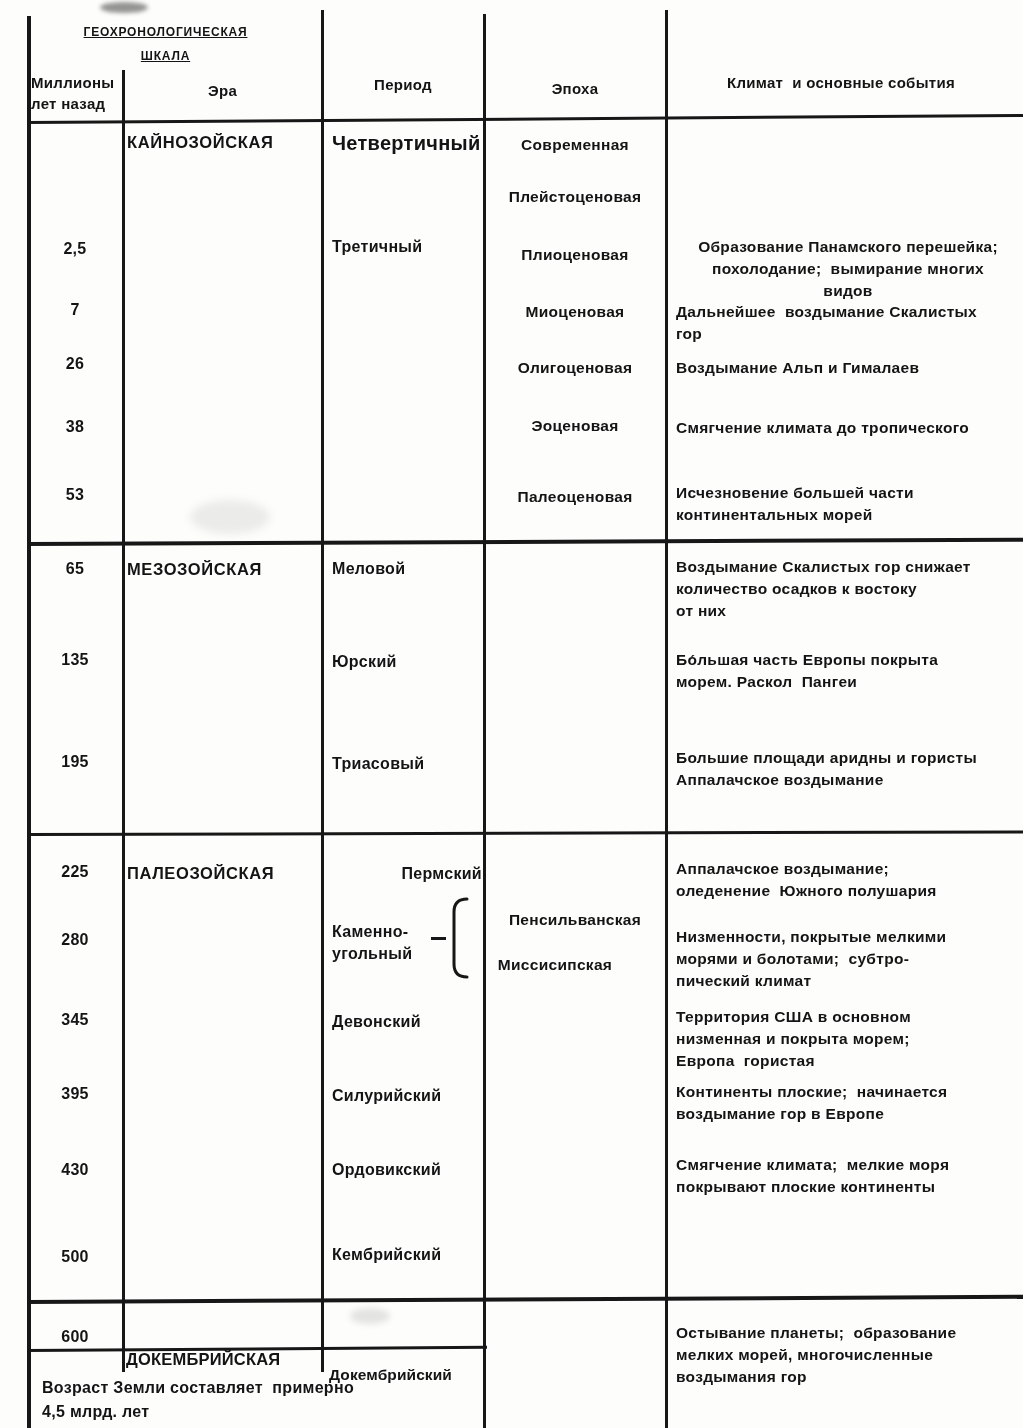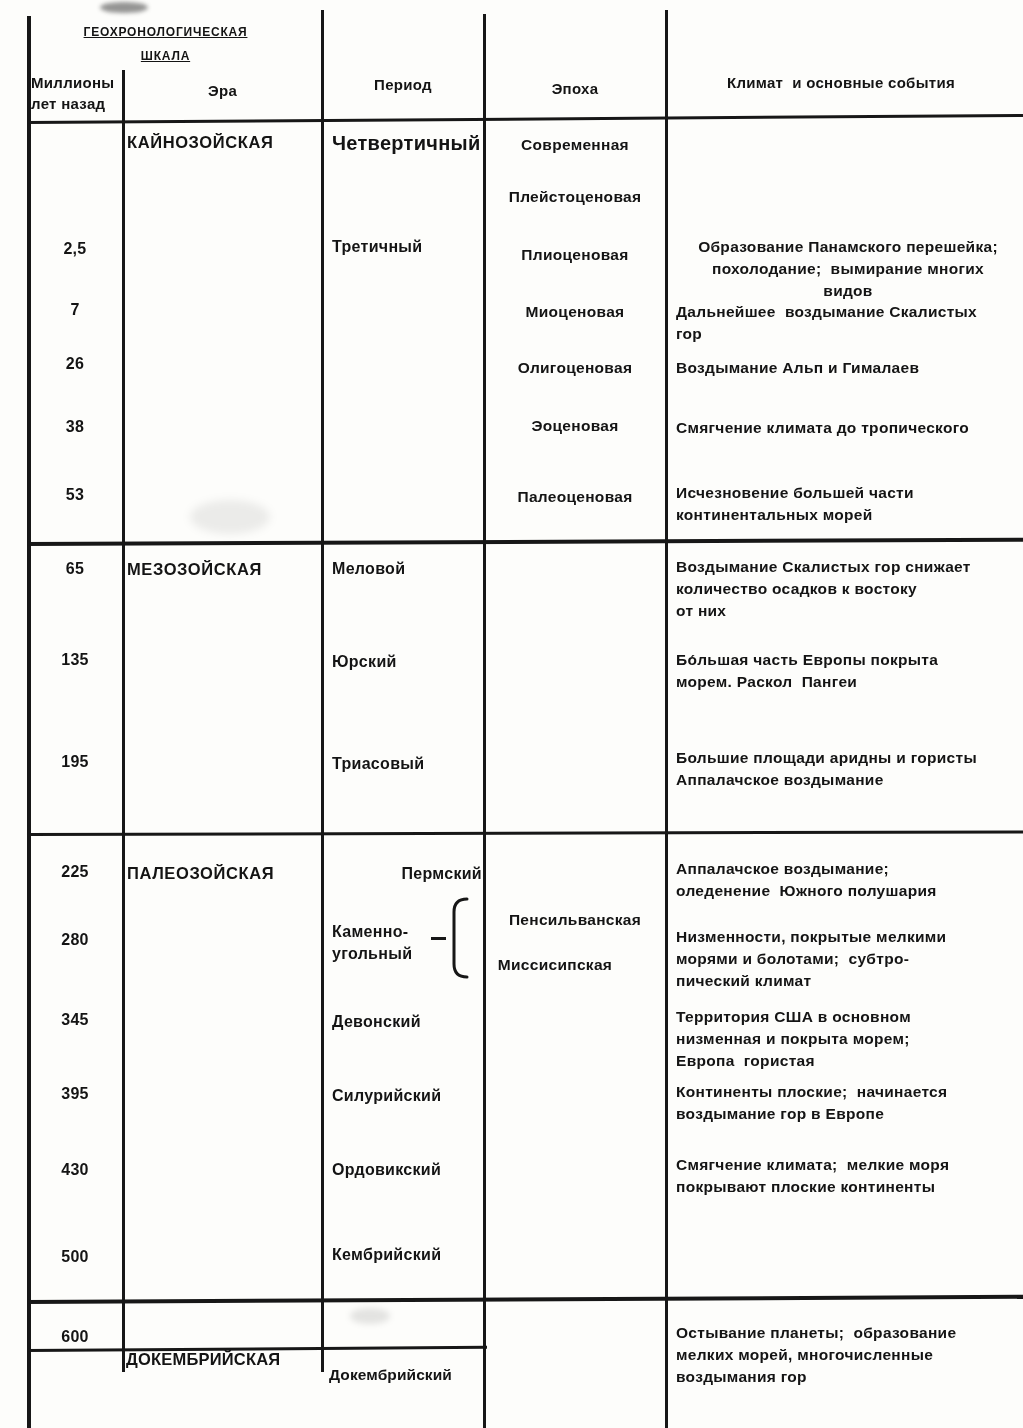--- a/index.html
+++ b/index.html
@@ -144,14 +144,16 @@
   <div class="t age c" style="left:30px;top:1246px;width:90px;">500</div>
   <div class="t" style="left:332px;top:1244px;width:150px;font-size:16px;">Кембрийский</div>
 
   <div class="t era" style="left:126px;top:1328px;width:197px;letter-spacing:0.2px;margin-top:20px;">ДОКЕМБРИЙСКАЯ</div>
   <div class="t age c" style="left:30px;top:1326px;width:90px;">600</div>
   <div class="t" style="left:329px;top:1328px;width:154px;font-size:15.5px;letter-spacing:0.1px;margin-top:36px;">Докембрийский</div>
   <div class="t" style="left:676px;top:1322px;width:344px;">Остывание планеты;  образование
 мелких морей, многочисленные
 воздымания гор</div>
 
+  <div class="t" style="left:42px;top:1376px;width:420px;font-size:16px;line-height:24px;">Возраст Земли составляет  примерно
+4,5 млрд. лет</div>
 
 </div>
 
 </body></html>

